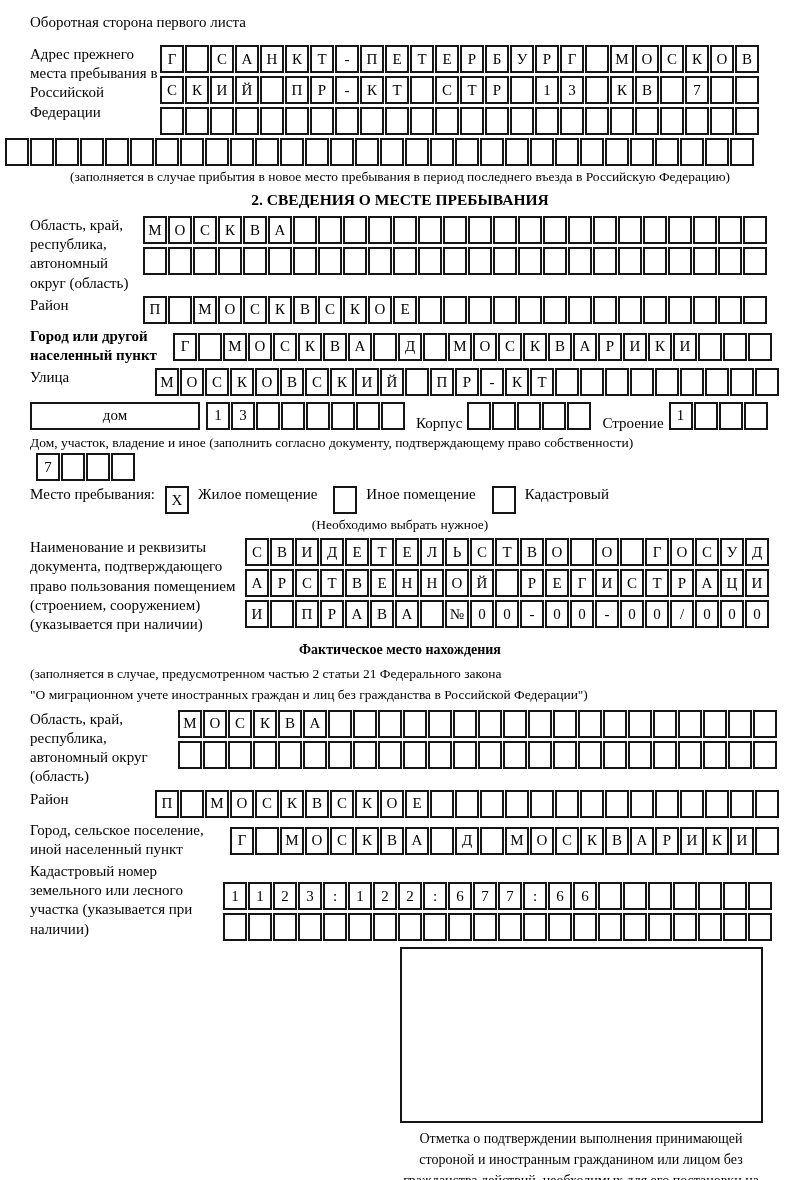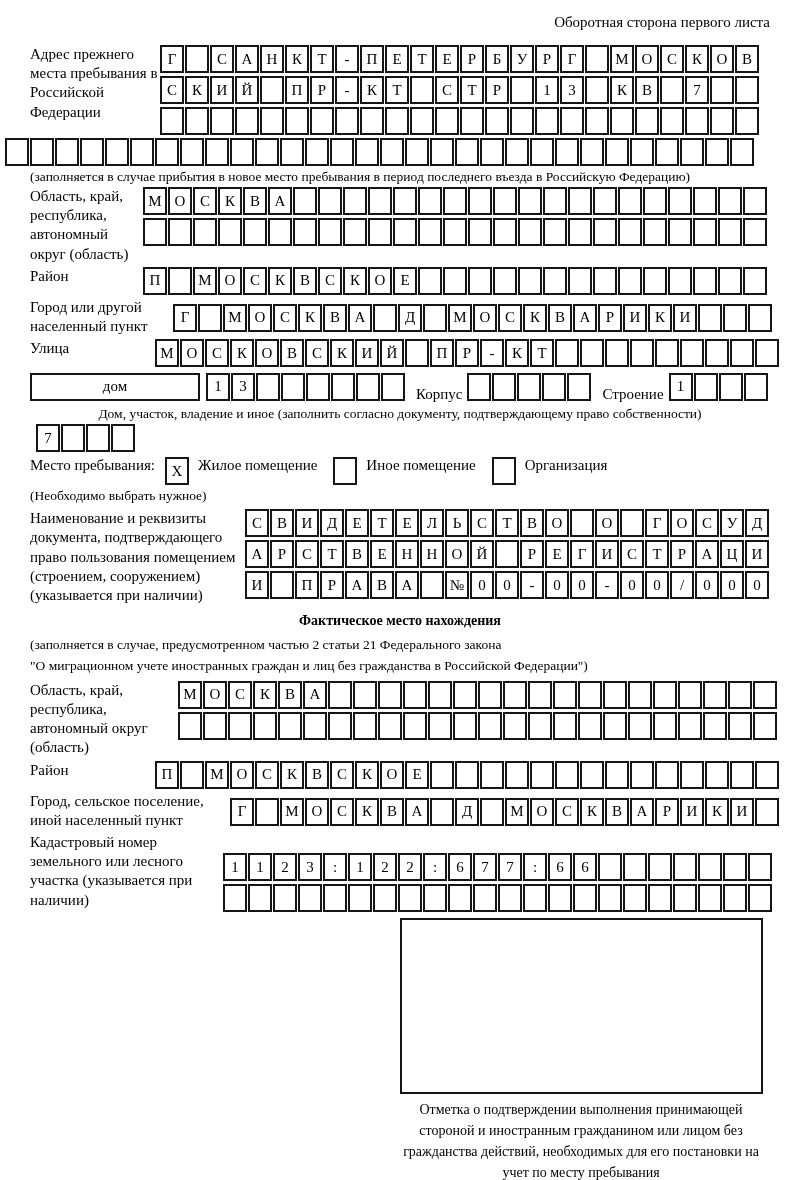--- a/index.html
+++ b/index.html
@@ -1,38 +1,38 @@
 <!DOCTYPE html>
 <html><head>
 <meta charset="utf-8">
 <style>
   html,body{margin:0;padding:0;background:#fff;}
   .page{width:800px;min-height:1180px;box-sizing:border-box;padding:14px 30px 10px 30px;
         font-family:"Liberation Serif",serif;color:#000;background:#fff;}
-  .side-note{text-align:right;font-size:15px;margin-bottom:14px;}
+  .side-note{font-size:15px;margin-bottom:14px;}
   .field{display:flex;align-items:flex-start;margin-bottom:3px;}
   .flabel{font-size:15px;line-height:1.28;}
   .w130{flex:0 0 130px;}
   .w113{flex:0 0 113px;}
   .w125{flex:0 0 125px;}
-  .w143{flex:0 0 143px;}
+  .w143{flex:0 0 143px;font-weight:bold;}
   .w148{flex:0 0 148px;}
   .w193{flex:0 0 193px;}
   .w200{flex:0 0 200px;}
   .w215{flex:0 0 215px;}
   .fcells{display:flex;flex-direction:column;gap:3px;}
   .pt8{padding-top:6px;}
   .pt20{padding-top:20px;}
   .row-cells{display:flex;}
   .cell{width:20px;height:24px;border:2px solid #161616;margin-right:1px;
         display:flex;align-items:center;justify-content:center;font-size:15px;
         flex:0 0 auto;background:#fff;box-sizing:content-box;}
   .overflow-row{margin-left:-25px;margin-top:3px;}
-  .caption{font-size:13.5px;margin:3px 0 2px;text-align:center;}
-  .center{text-align:left;}
+  .caption{font-size:13.5px;margin:3px 0 2px;}
+  .center{text-align:center;}
   .sec-title{font-weight:bold;font-size:15.5px;text-align:center;margin:6px 0 7px;}
   .wide-box{border:2px solid #161616;height:24px;display:flex;align-items:center;justify-content:center;font-size:15px;box-sizing:content-box;}
   .dom-box{width:166px;}
   .kv-box{width:201px;}
   .house-row{display:flex;align-items:center;margin:2px 0 2px;}
   .ml6{margin-left:6px;}
   .inline-label{font-size:15px;margin:16px 5px 0 10px;}
   .stay-row{display:flex;align-items:flex-start;margin:5px 0 2px;}
   .flabel-inline{font-size:15px;margin-right:10px;}
   .opt-label{font-size:15px;margin:0 16px 0 8px;}
@@ -160,20 +160,21 @@
       <div class="cell"></div>
       <div class="cell"></div>
       <div class="cell"></div>
       <div class="cell"></div>
       <div class="cell"></div>
       <div class="cell"></div>
       <div class="cell"></div>
     </div>
   <div class="caption center">(заполняется в случае прибытия в новое место пребывания в период последнего въезда в Российскую Федерацию)</div>
 
+  <div class="sec-title">2. СВЕДЕНИЯ О МЕСТЕ ПРЕБЫВАНИЯ</div>
 
   <div class="field">
     <div class="flabel w113">Область, край, республика, автономный округ (область)</div>
     <div class="fcells">
       <div class="row-cells">
           <div class="cell">М</div>
           <div class="cell">О</div>
           <div class="cell">С</div>
           <div class="cell">К</div>
           <div class="cell">В</div>
@@ -365,21 +366,21 @@
       </div>
   </div>
 
   <div class="stay-row">
     <span class="flabel-inline">Место пребывания:</span>
     <div class="cell">X</div>
     <span class="opt-label">Жилое помещение</span>
     <div class="cell"></div>
     <span class="opt-label">Иное помещение</span>
     <div class="cell"></div>
-    <span class="opt-label">Организация</span>
+    <span class="opt-label">Кадастровый</span>
   </div>
   <div class="caption center note">(Необходимо выбрать нужное)</div>
 
   <div class="field">
     <div class="flabel w215">Наименование и реквизиты документа, подтверждающего право пользования помещением (строением, сооружением) (указывается при наличии)</div>
     <div class="fcells">
       <div class="row-cells">
           <div class="cell">С</div>
           <div class="cell">В</div>
           <div class="cell">И</div>

